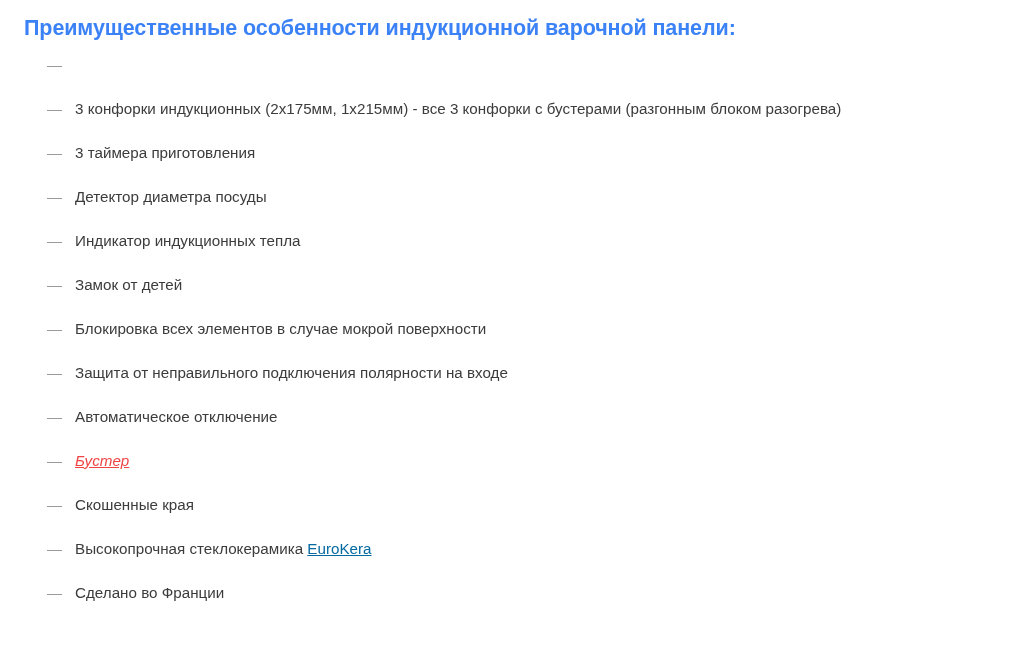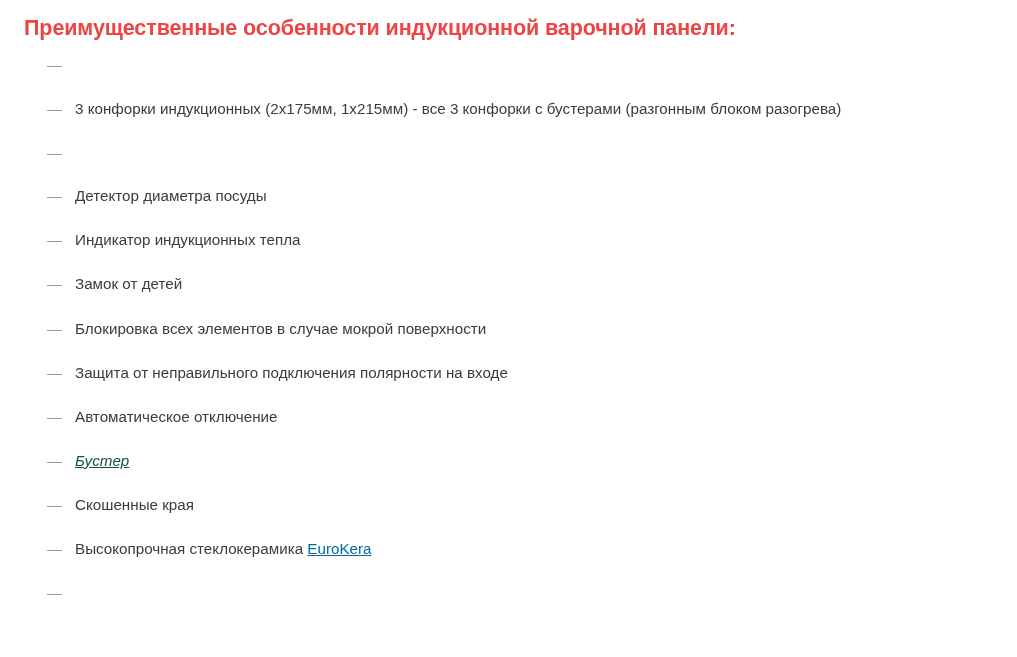--- a/index.html
+++ b/index.html
@@ -18,21 +18,21 @@
     position: relative;
     width: 1017px;
     height: 657px;
     box-sizing: border-box;
     padding: 10px 24px 0 24px;
     background: #ffffff;
   }
   .page-title {
     font-size: 21.5px;
     font-weight: bold;
-    color: #ef4444;
+    color: #3b82f6;
     letter-spacing: -0.1px;
     margin: 5px 0 12px 0;
     line-height: 1.25;
   }
   .feature-list {
     list-style: none;
     margin: 0;
     padding: 0 0 0 23px;
   }
   .feature-item {
@@ -49,21 +49,21 @@
     color: #9a9a9a;
     font-size: 15px;
     line-height: 1.45;
     user-select: none;
   }
   .feature-text {
     flex: 1 1 auto;
     max-width: 820px;
   }
   .feature-text a.link {
-    color: #14532d;
+    color: #ef4444;
     text-decoration: underline;
   }
   .link-blue {
     color: #0369a1;
     text-decoration: underline;
   }
 </style>
 </head>
 <body>
 
@@ -75,20 +75,21 @@
       <span class="dash">—</span>
     </li>
 
     <li class="feature-item">
       <span class="dash">—</span>
       <span class="feature-text">3 конфорки индукционных (2х175мм, 1х215мм) - все 3 конфорки с бустерами (разгонным блоком разогрева)</span>
     </li>
 
     <li class="feature-item">
       <span class="dash">—</span>
+      <span class="feature-text">3 таймера приготовления</span>
     </li>
 
     <li class="feature-item">
       <span class="dash">—</span>
       <span class="feature-text">Детектор диаметра посуды</span>
     </li>
 
     <li class="feature-item">
       <span class="dash">—</span>
       <span class="feature-text">Индикатор индукционных тепла</span>
@@ -124,16 +125,17 @@
       <span class="feature-text">Скошенные края</span>
     </li>
 
     <li class="feature-item">
       <span class="dash">—</span>
       <span class="feature-text"><span>Высокопрочная стеклокерамика </span><a class="link-blue" href="#">EuroKera</a></span>
     </li>
 
     <li class="feature-item">
       <span class="dash">—</span>
+      <span class="feature-text">Сделано во Франции</span>
     </li>
 
   </ul>
 </div>
 
 </body></html>

